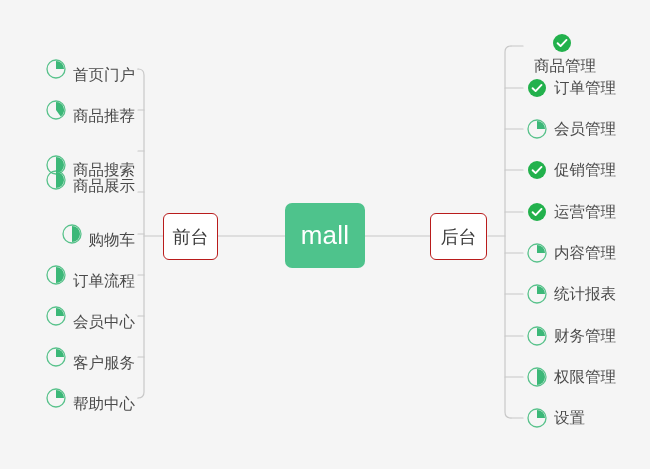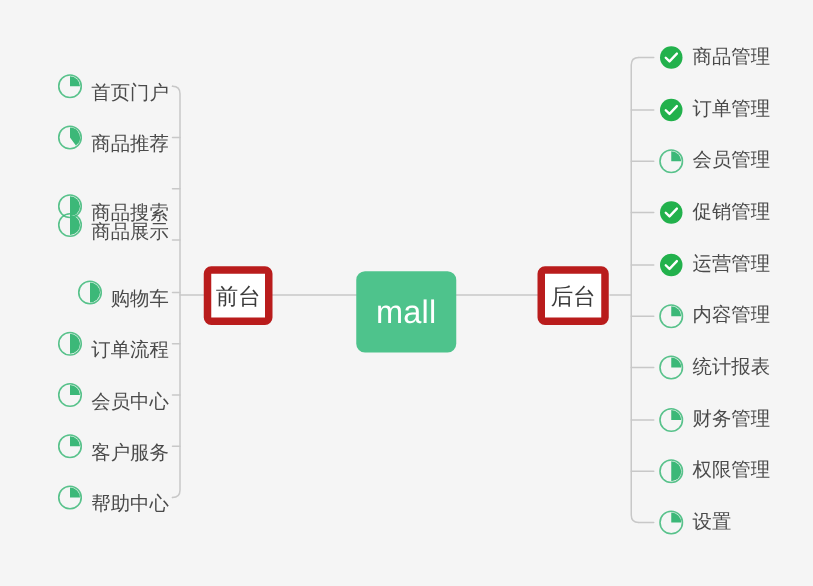--- a/index.html
+++ b/index.html
@@ -22,37 +22,37 @@
   .connectors {
     position: absolute;
     left: 0; top: 0;
     width: 650px; height: 469px;
     pointer-events: none;
   }
   
   .node-root {
     position: absolute;
     left: 285px;
-    top: 217px;
+    top: 203px;
     width: 80px;
     height: 65px;
     border-radius: 7px;
     background: #4ec38c;
     color: #ffffff;
     display: flex;
     align-items: center;
     justify-content: center;
     font-size: 26px;
     letter-spacing: 0.2px;
     box-sizing: border-box;
   }
   .node-branch {
     position: absolute;
     height: 47px;
-    border: 6px solid #b91c1c;
+    border: 1px solid #b91c1c;
     border-radius: 6px;
     background: #ffffff;
     color: #3a3a3a;
     display: flex;
     align-items: center;
     justify-content: center;
     font-size: 18px;
     box-sizing: border-box;
   }
   .node-branch.left  { left: 163px; top: 213px; width: 55px; }
@@ -211,21 +211,21 @@
       </div>
       <div class="leaf side-left" style="top: 385px;">
         <span>
           <svg class="ic" viewBox="0 0 20 20" width="20" height="20">
     <circle cx="10" cy="10" r="9" fill="none" stroke="#3cb878" stroke-width="1.3" opacity="0.85"></circle>
     <path d="M 10 10 L 10 2 A 8 8 0 0 1 18.00 10.00 Z" fill="#3cb878"></path>
   </svg>
         </span>
         <span class="leaf-label">帮助中心</span>
       </div>
-      <div class="leaf side-right" style="top: 33px;">
+      <div class="leaf side-right" style="top: 33px; flex-direction: column;">
         <span>
           <svg class="ic" viewBox="0 0 20 20" width="20" height="20">
     <circle cx="10" cy="10" r="9" fill="#22b14c"></circle>
     <path d="M5.6 10.2 L8.6 13.1 L14.5 6.9" fill="none" stroke="#ffffff" stroke-width="1.9" stroke-linecap="round" stroke-linejoin="round"></path>
   </svg>
         </span>
         <span class="leaf-label">商品管理</span>
       </div>
       <div class="leaf side-right" style="top: 75px;">
         <span>

